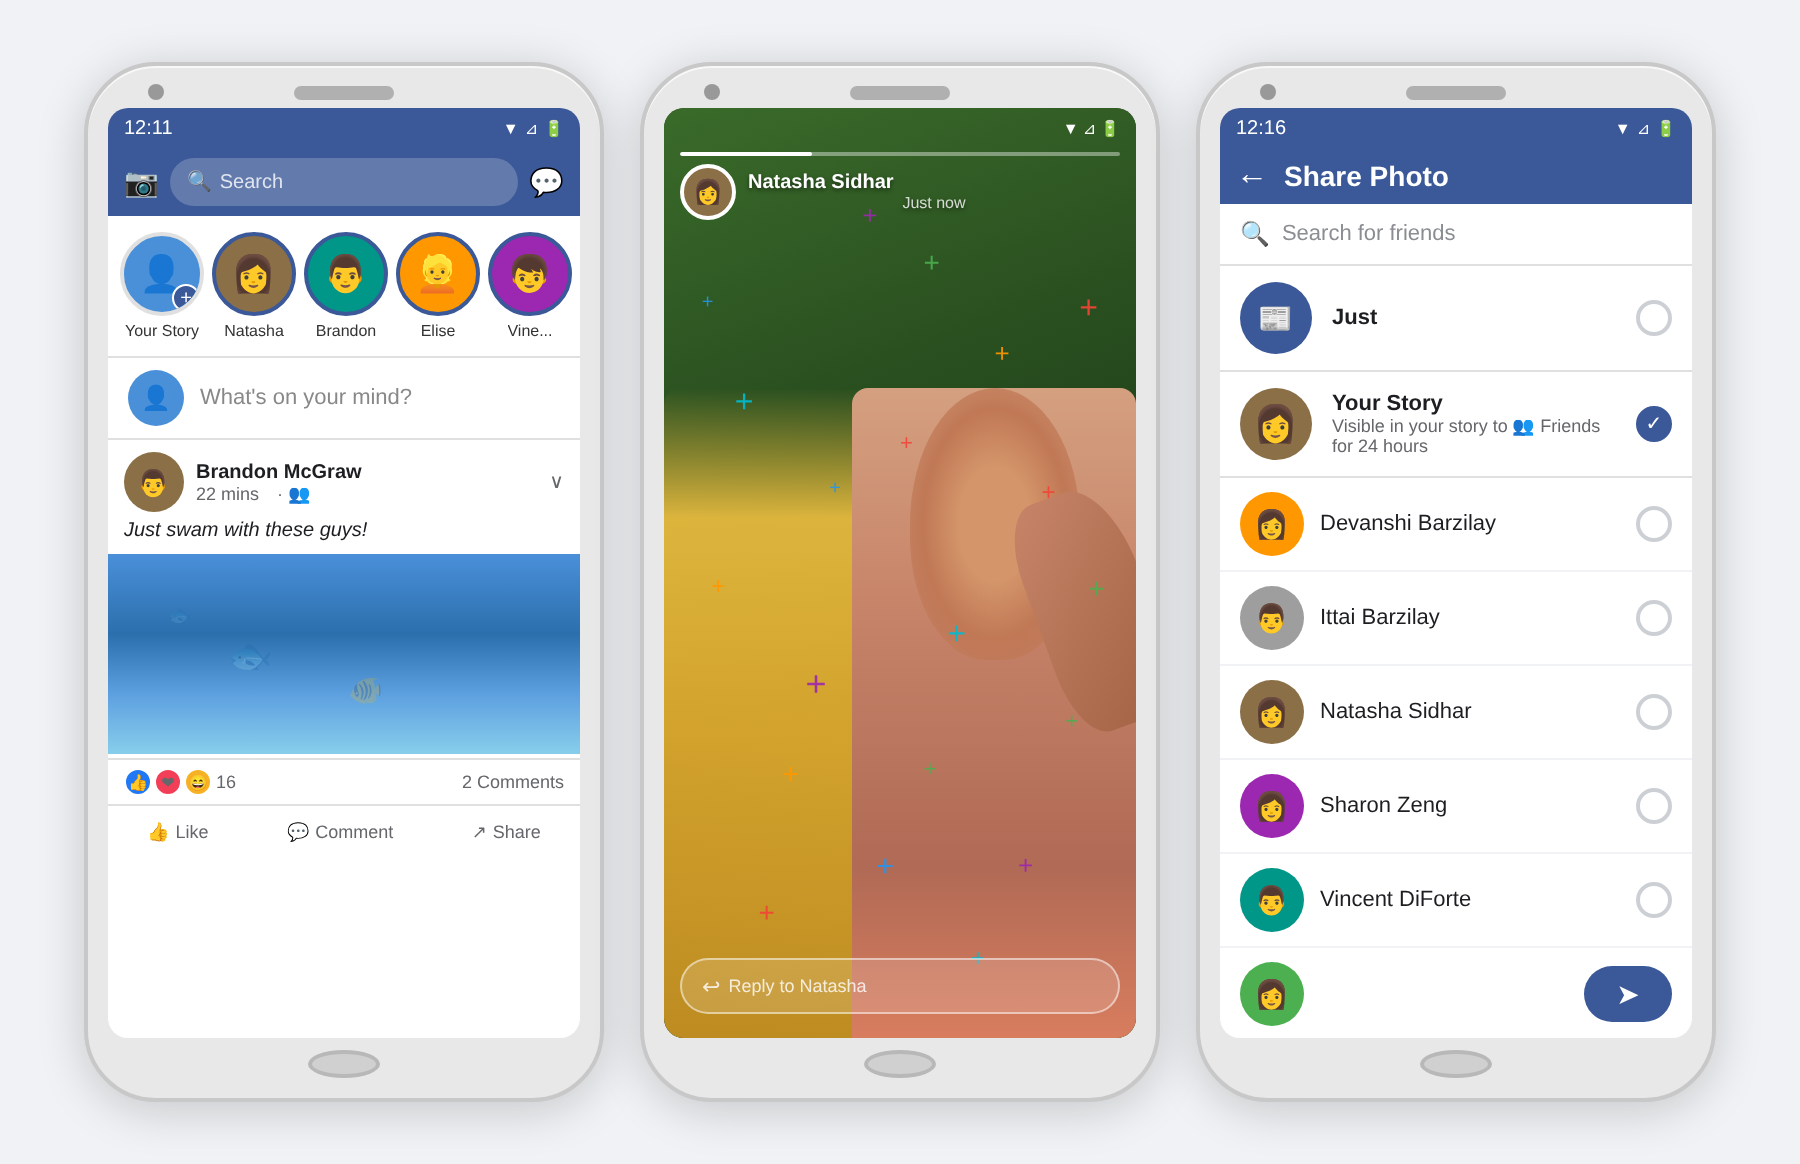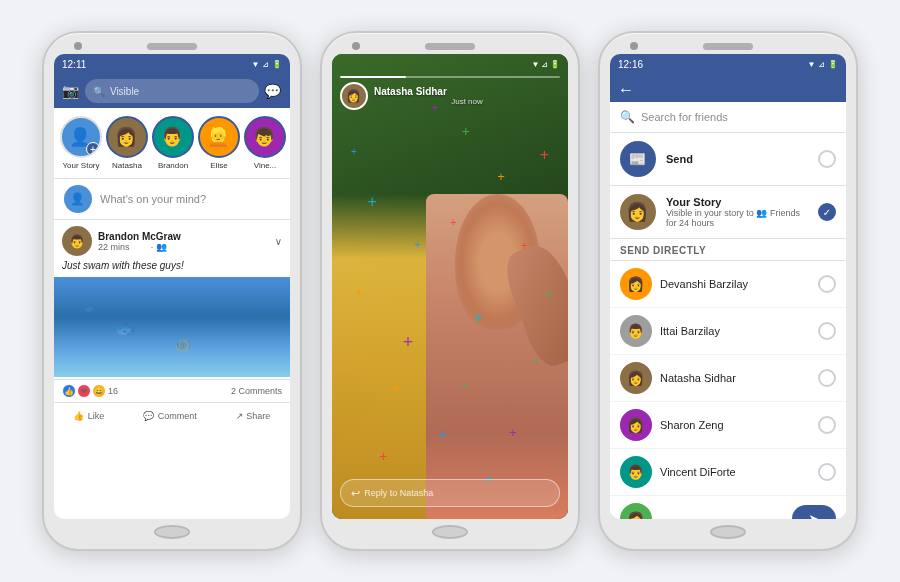--- a/index.html
+++ b/index.html
@@ -228,21 +228,21 @@
     .post-name {
       font-size: 10px;
       font-weight: 700;
       color: #1c1e21;
     }
     .post-time {
       font-size: 9px;
       color: #65676b;
       display: flex;
       align-items: center;
-      gap: 21px;
+      gap: 9px;
     }
     .post-chevron {
       color: #65676b;
       font-size: 10px;
     }
     .post-text {
       font-size: 10px;
       color: #1c1e21;
       padding: 0 8px 6px 8px;
       font-style: italic;
@@ -638,21 +638,21 @@
         <span>▼</span>
         <span>⊿</span>
         <span>🔋</span>
       </div>
     </div>
 
     <div class="fb-header">
       <span class="fb-camera-icon">📷</span>
       <div class="fb-search-bar">
         <span>🔍</span>
-        <span>Visible</span>
+        <span>Search</span>
       </div>
       <span class="fb-messenger-icon">💬</span>
     </div>
 
     <div class="stories-row">
       <div class="story-item">
         <div class="story-avatar your-story av-blue">
           <div class="story-avatar-img">👤</div>
           <div class="story-plus">+</div>
         </div>
@@ -814,45 +814,45 @@
       <span class="time">12:16</span>
       <div class="status-icons">
         <span>▼</span>
         <span>⊿</span>
         <span>🔋</span>
       </div>
     </div>
 
     <div class="share-header">
       <span class="share-back">←</span>
+      <span class="share-title">Share Photo</span>
     </div>
 
     <div class="share-search">
       <span class="share-search-icon">🔍</span>
       <span class="share-search-placeholder">Search for friends</span>
     </div>
 
     <div class="share-option">
       <div class="share-option-icon news-feed">
         <span style="font-size:14px;color:white;">📰</span>
       </div>
-      <span class="share-option-label">Send</span>
+      <span class="share-option-label">Just</span>
       <div class="share-radio"></div>
     </div>
 
     <div class="share-option">
       <div class="share-option-icon your-story av-brown" style="font-size:18px;color:white;">👩</div>
       <div style="flex:1;">
         <div class="share-option-label">Your Story</div>
         <div class="share-option-sublabel">Visible in your story to 👥 Friends for 24 hours</div>
       </div>
       <div class="share-radio checked"></div>
     </div>
 
-    <div class="send-directly-label">Send Directly</div>
 
     <div class="friend-item">
       <div class="friend-avatar av-orange">👩</div>
       <span class="friend-name">Devanshi Barzilay</span>
       <div class="friend-radio"></div>
     </div>
     <div class="friend-item">
       <div class="friend-avatar av-gray">👨</div>
       <span class="friend-name">Ittai Barzilay</span>
       <div class="friend-radio"></div>

